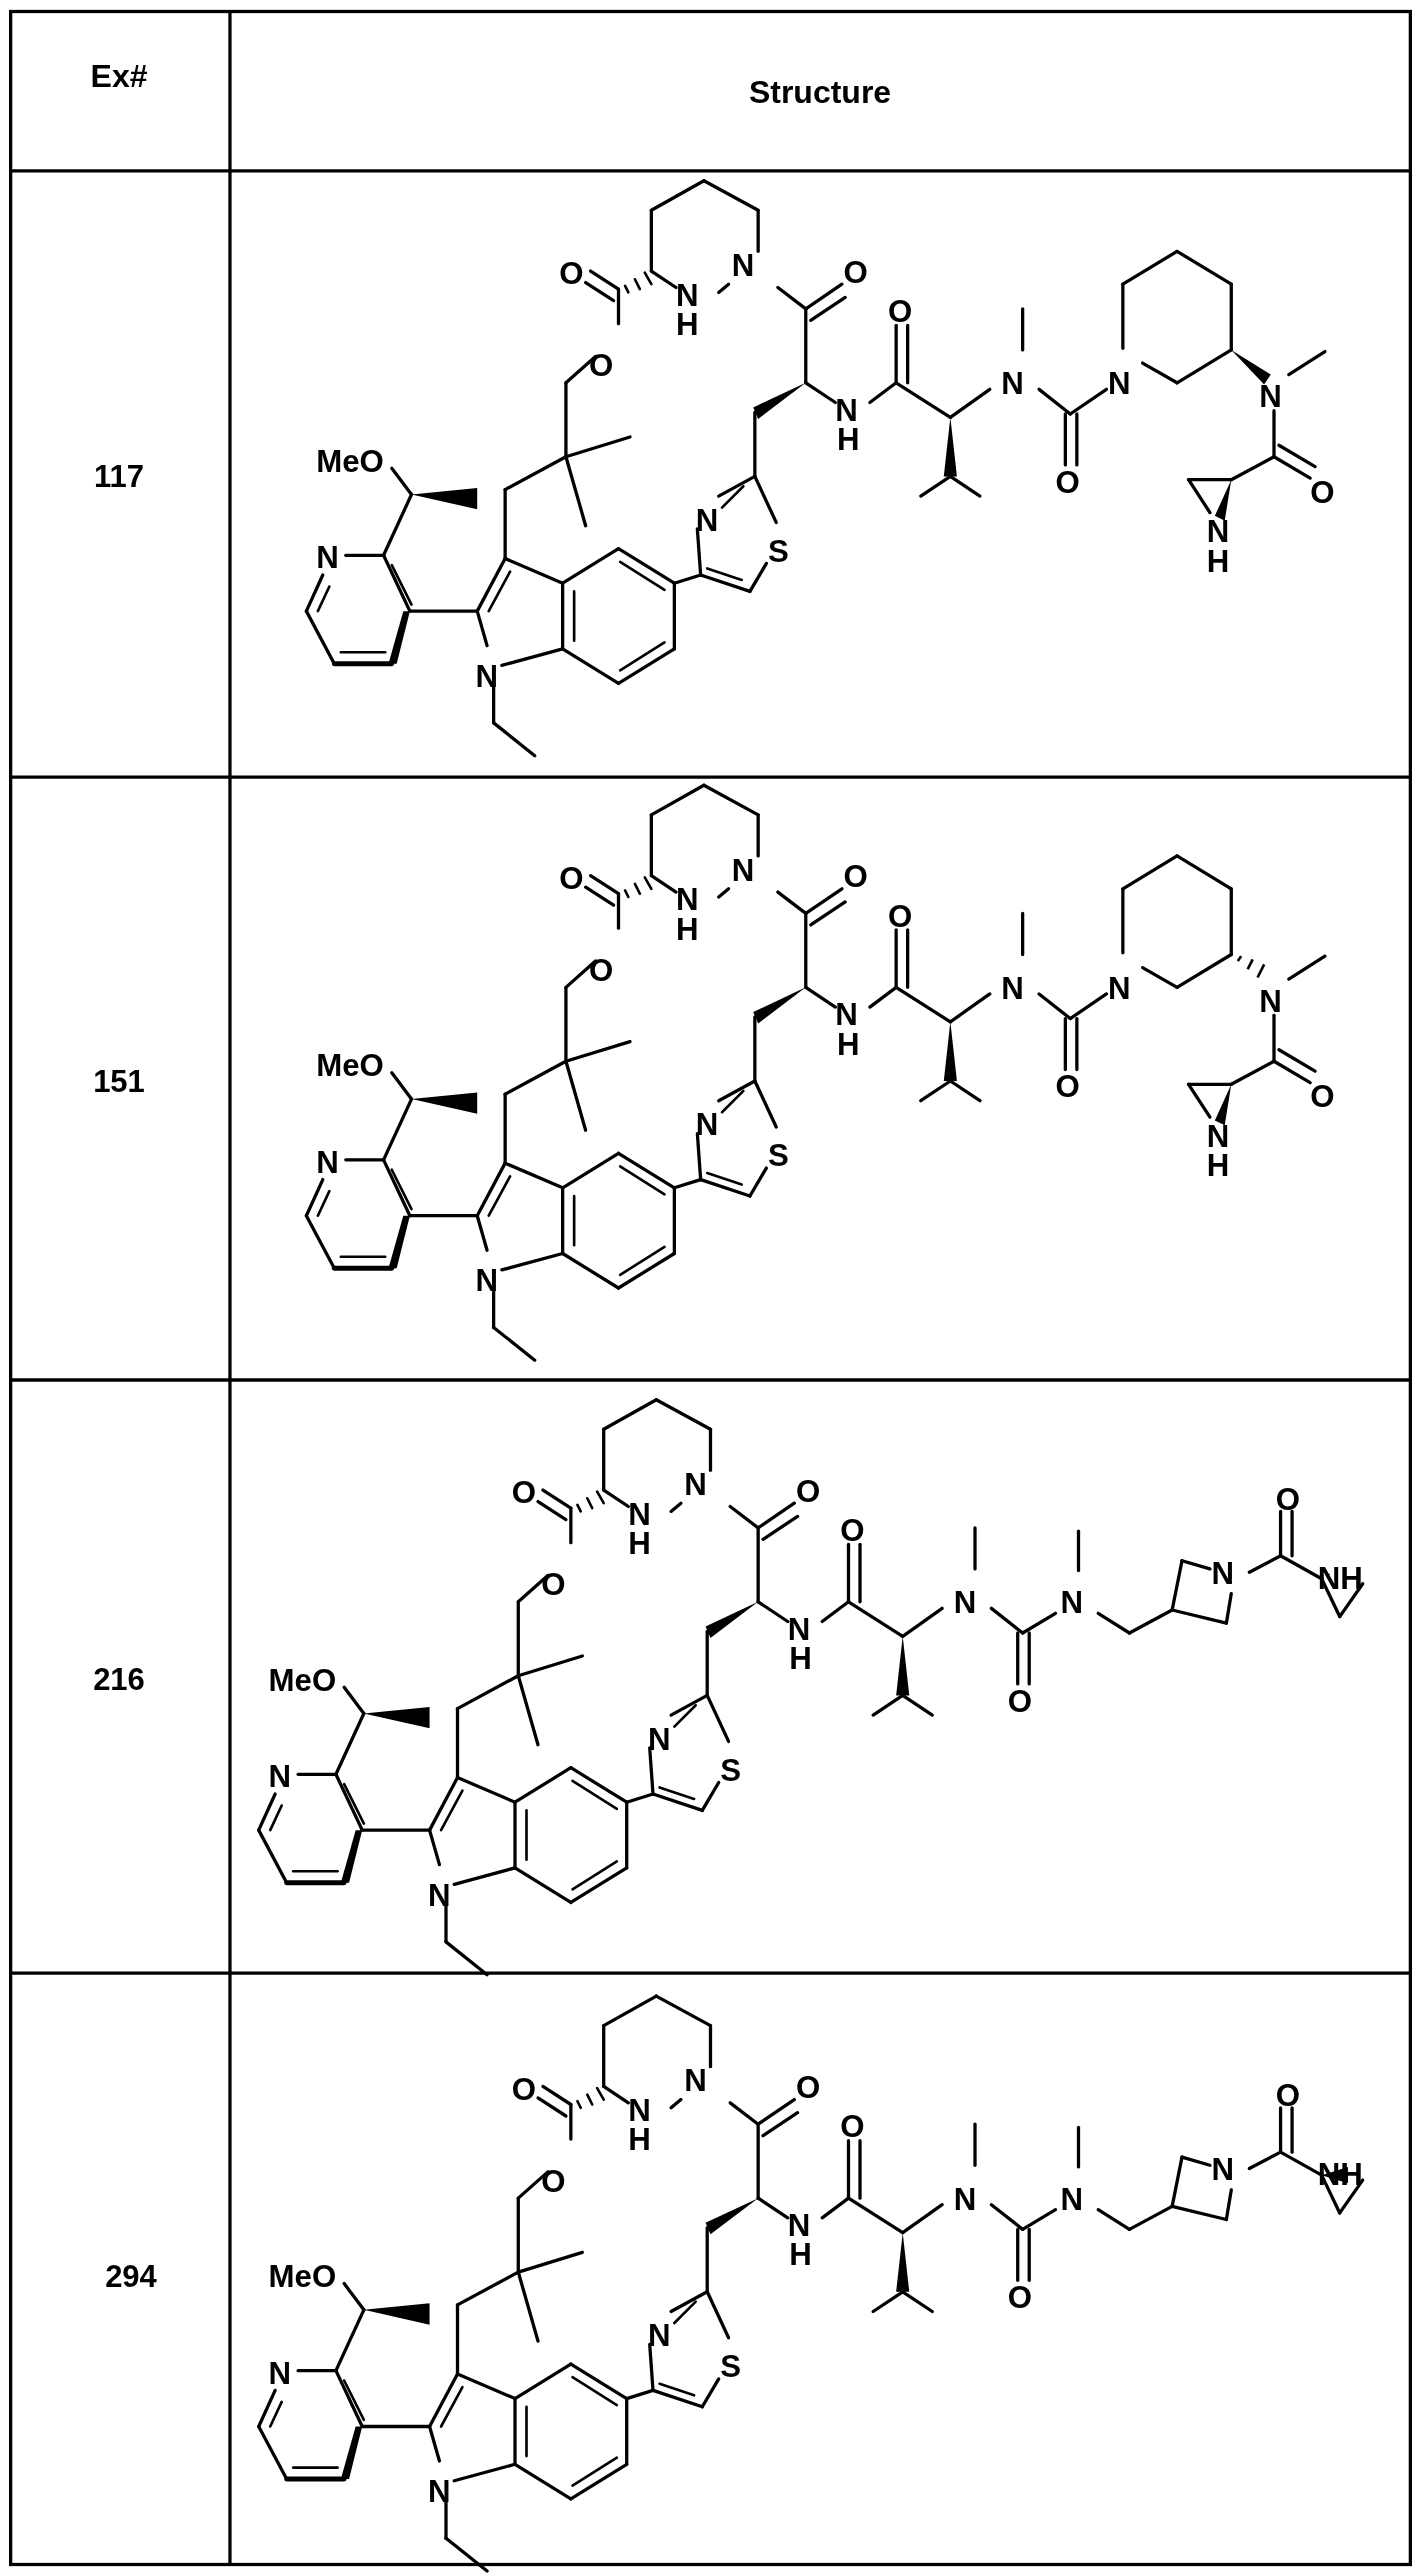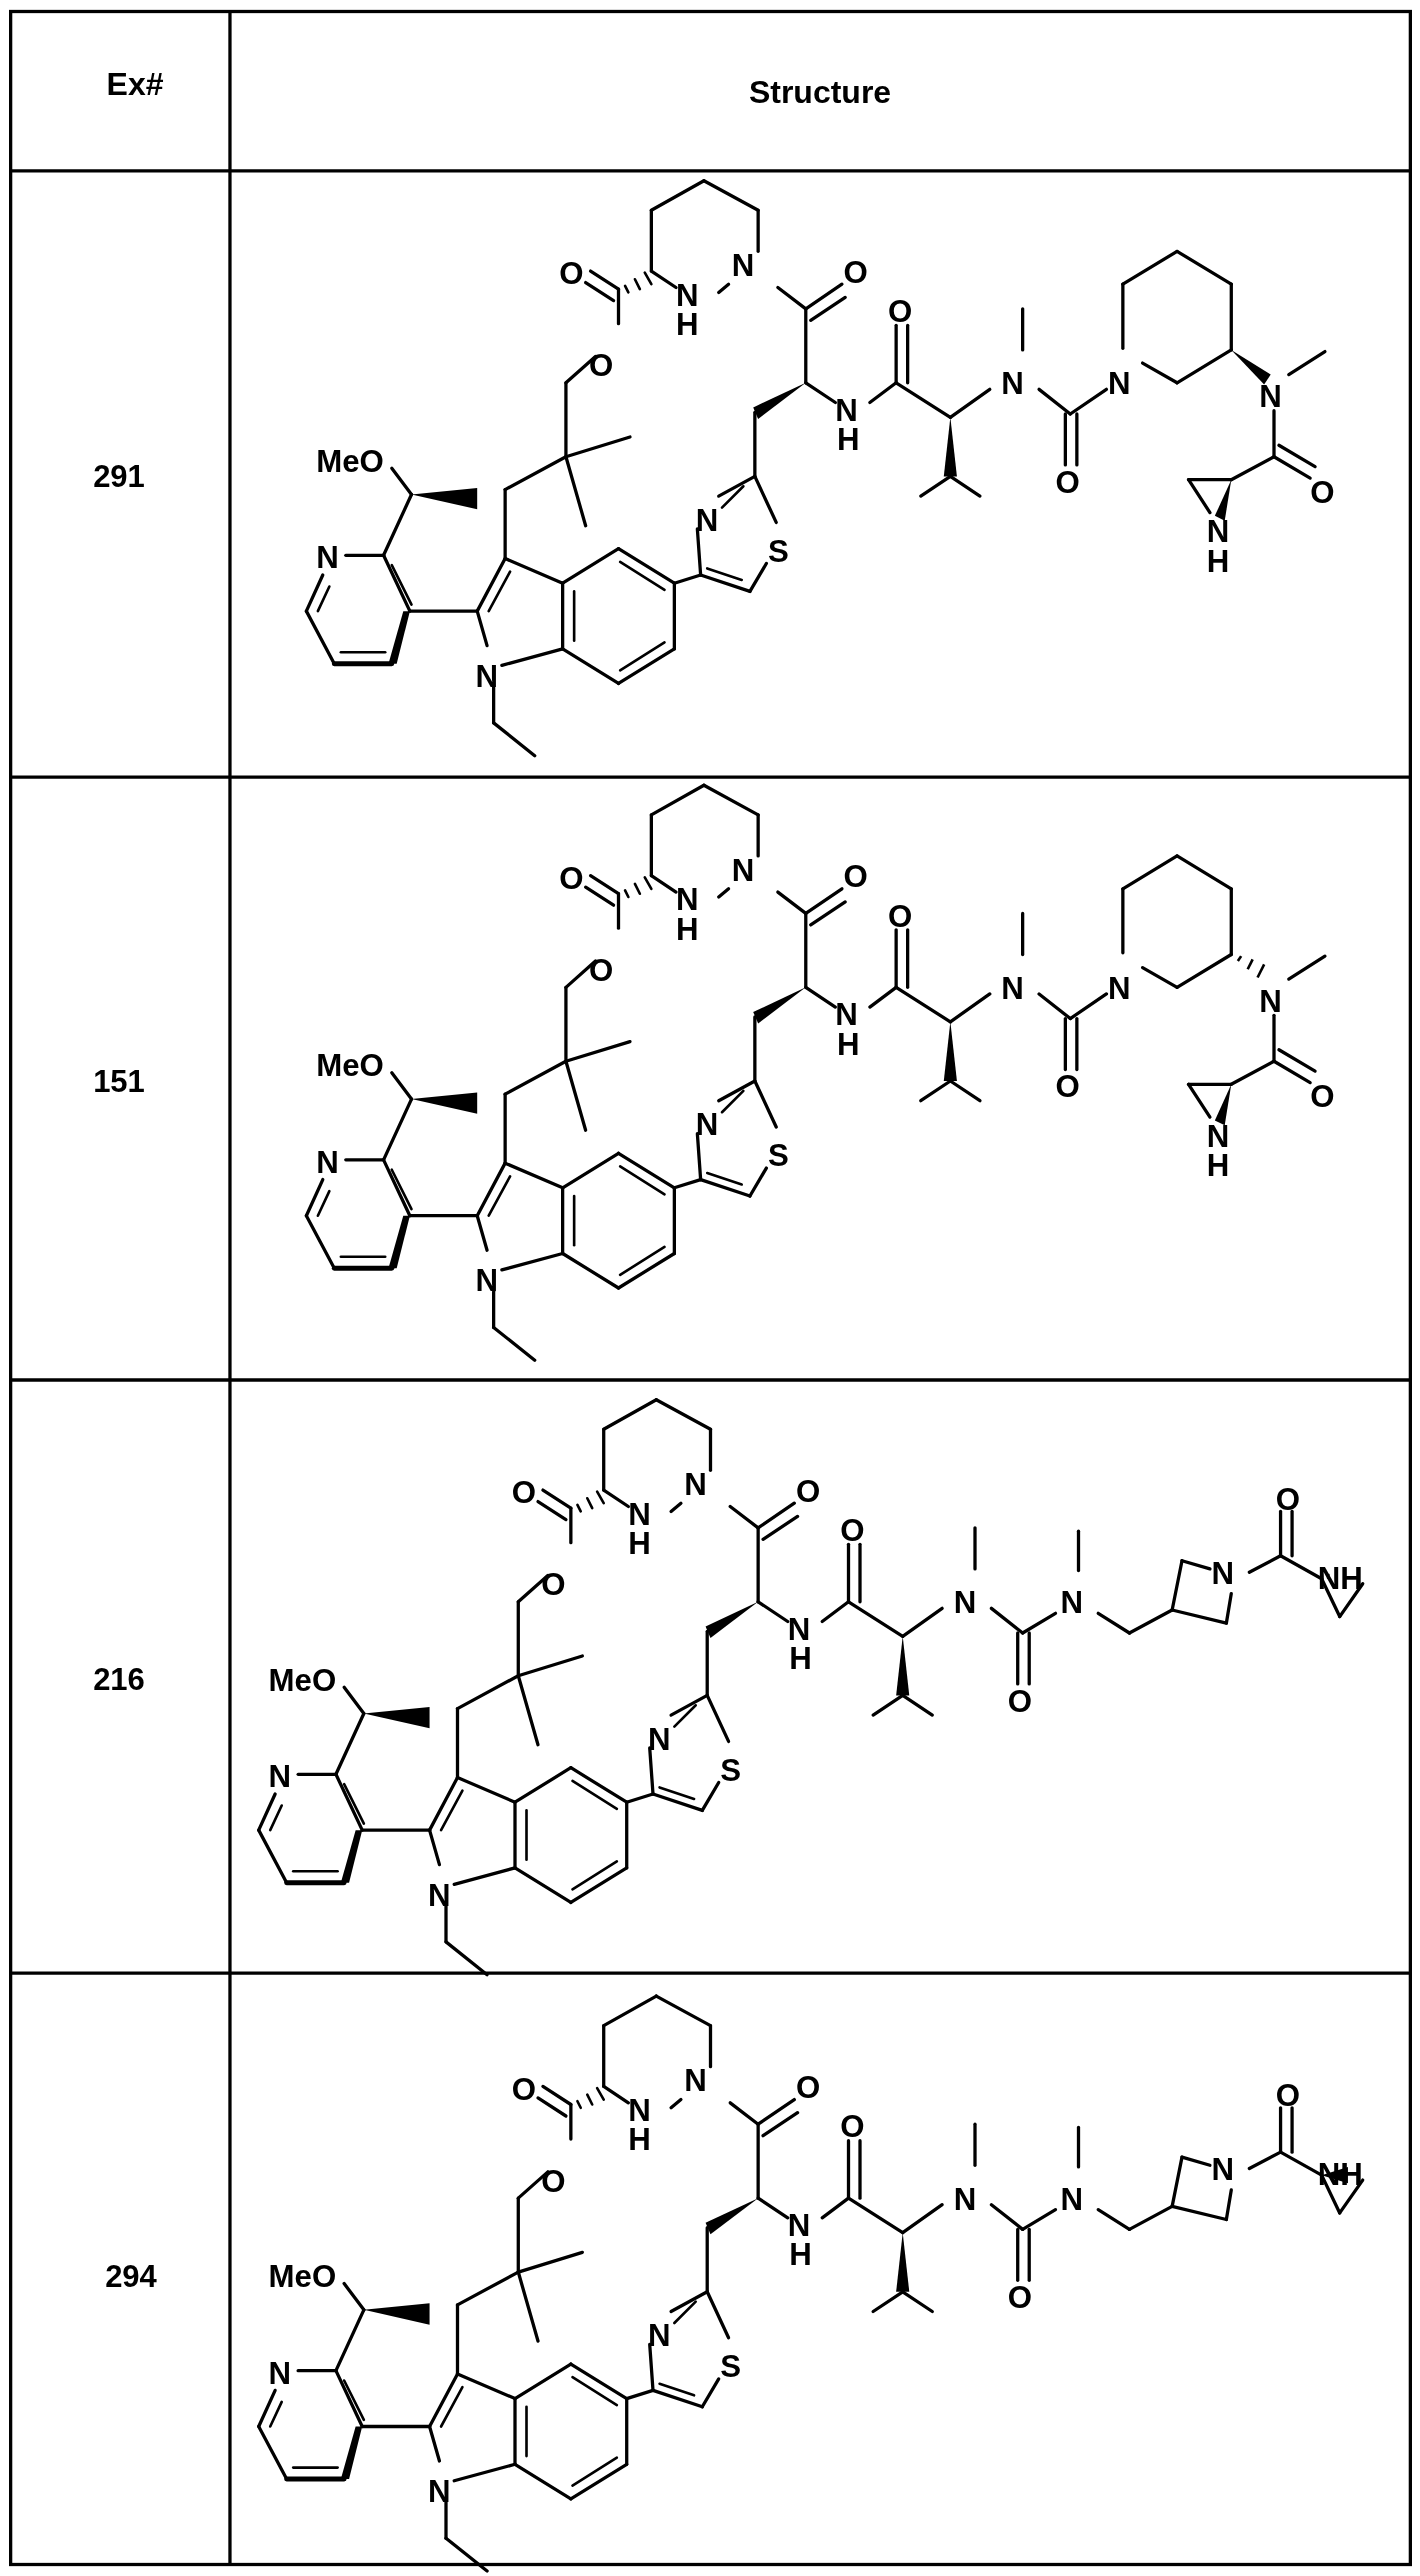--- a/index.html
+++ b/index.html
@@ -12,24 +12,24 @@
   }
   .hdr { font-size: 32px; }
   .exnum { font-size: 31px; }
   svg text { font-family: "Liberation Sans", sans-serif; font-weight: bold; fill: #000; }
 </style>
 </head>
 <body>
 
 <div class="page">
 
-  <div class="cell-text hdr" style="left:119px; top:84px;margin-left:16px;">Ex#</div>
+  <div class="cell-text hdr" style="left:119px; top:76px;">Ex#</div>
   <div class="cell-text hdr" style="left:820px; top:92px;">Structure</div>
 
-  <div class="cell-text exnum" style="left:119px; top:477px;">291</div>
+  <div class="cell-text exnum" style="left:119px; top:477px;">117</div>
   <div class="cell-text exnum" style="left:119px; top:1082px;">151</div>
   <div class="cell-text exnum" style="left:119px; top:1680px;">216</div>
   <div class="cell-text exnum" style="left:119px; top:2277px;margin-left:12px;">294</div>
 
   <svg class="grid" viewBox="0 0 864 1568" width="1421" height="2576">
     <defs>
 
       <g id="core" fill="none" stroke="#000" stroke-width="2" stroke-linecap="round" stroke-linejoin="round">
 
         <line x1="210" y1="338" x2="233" y2="338"></line>

